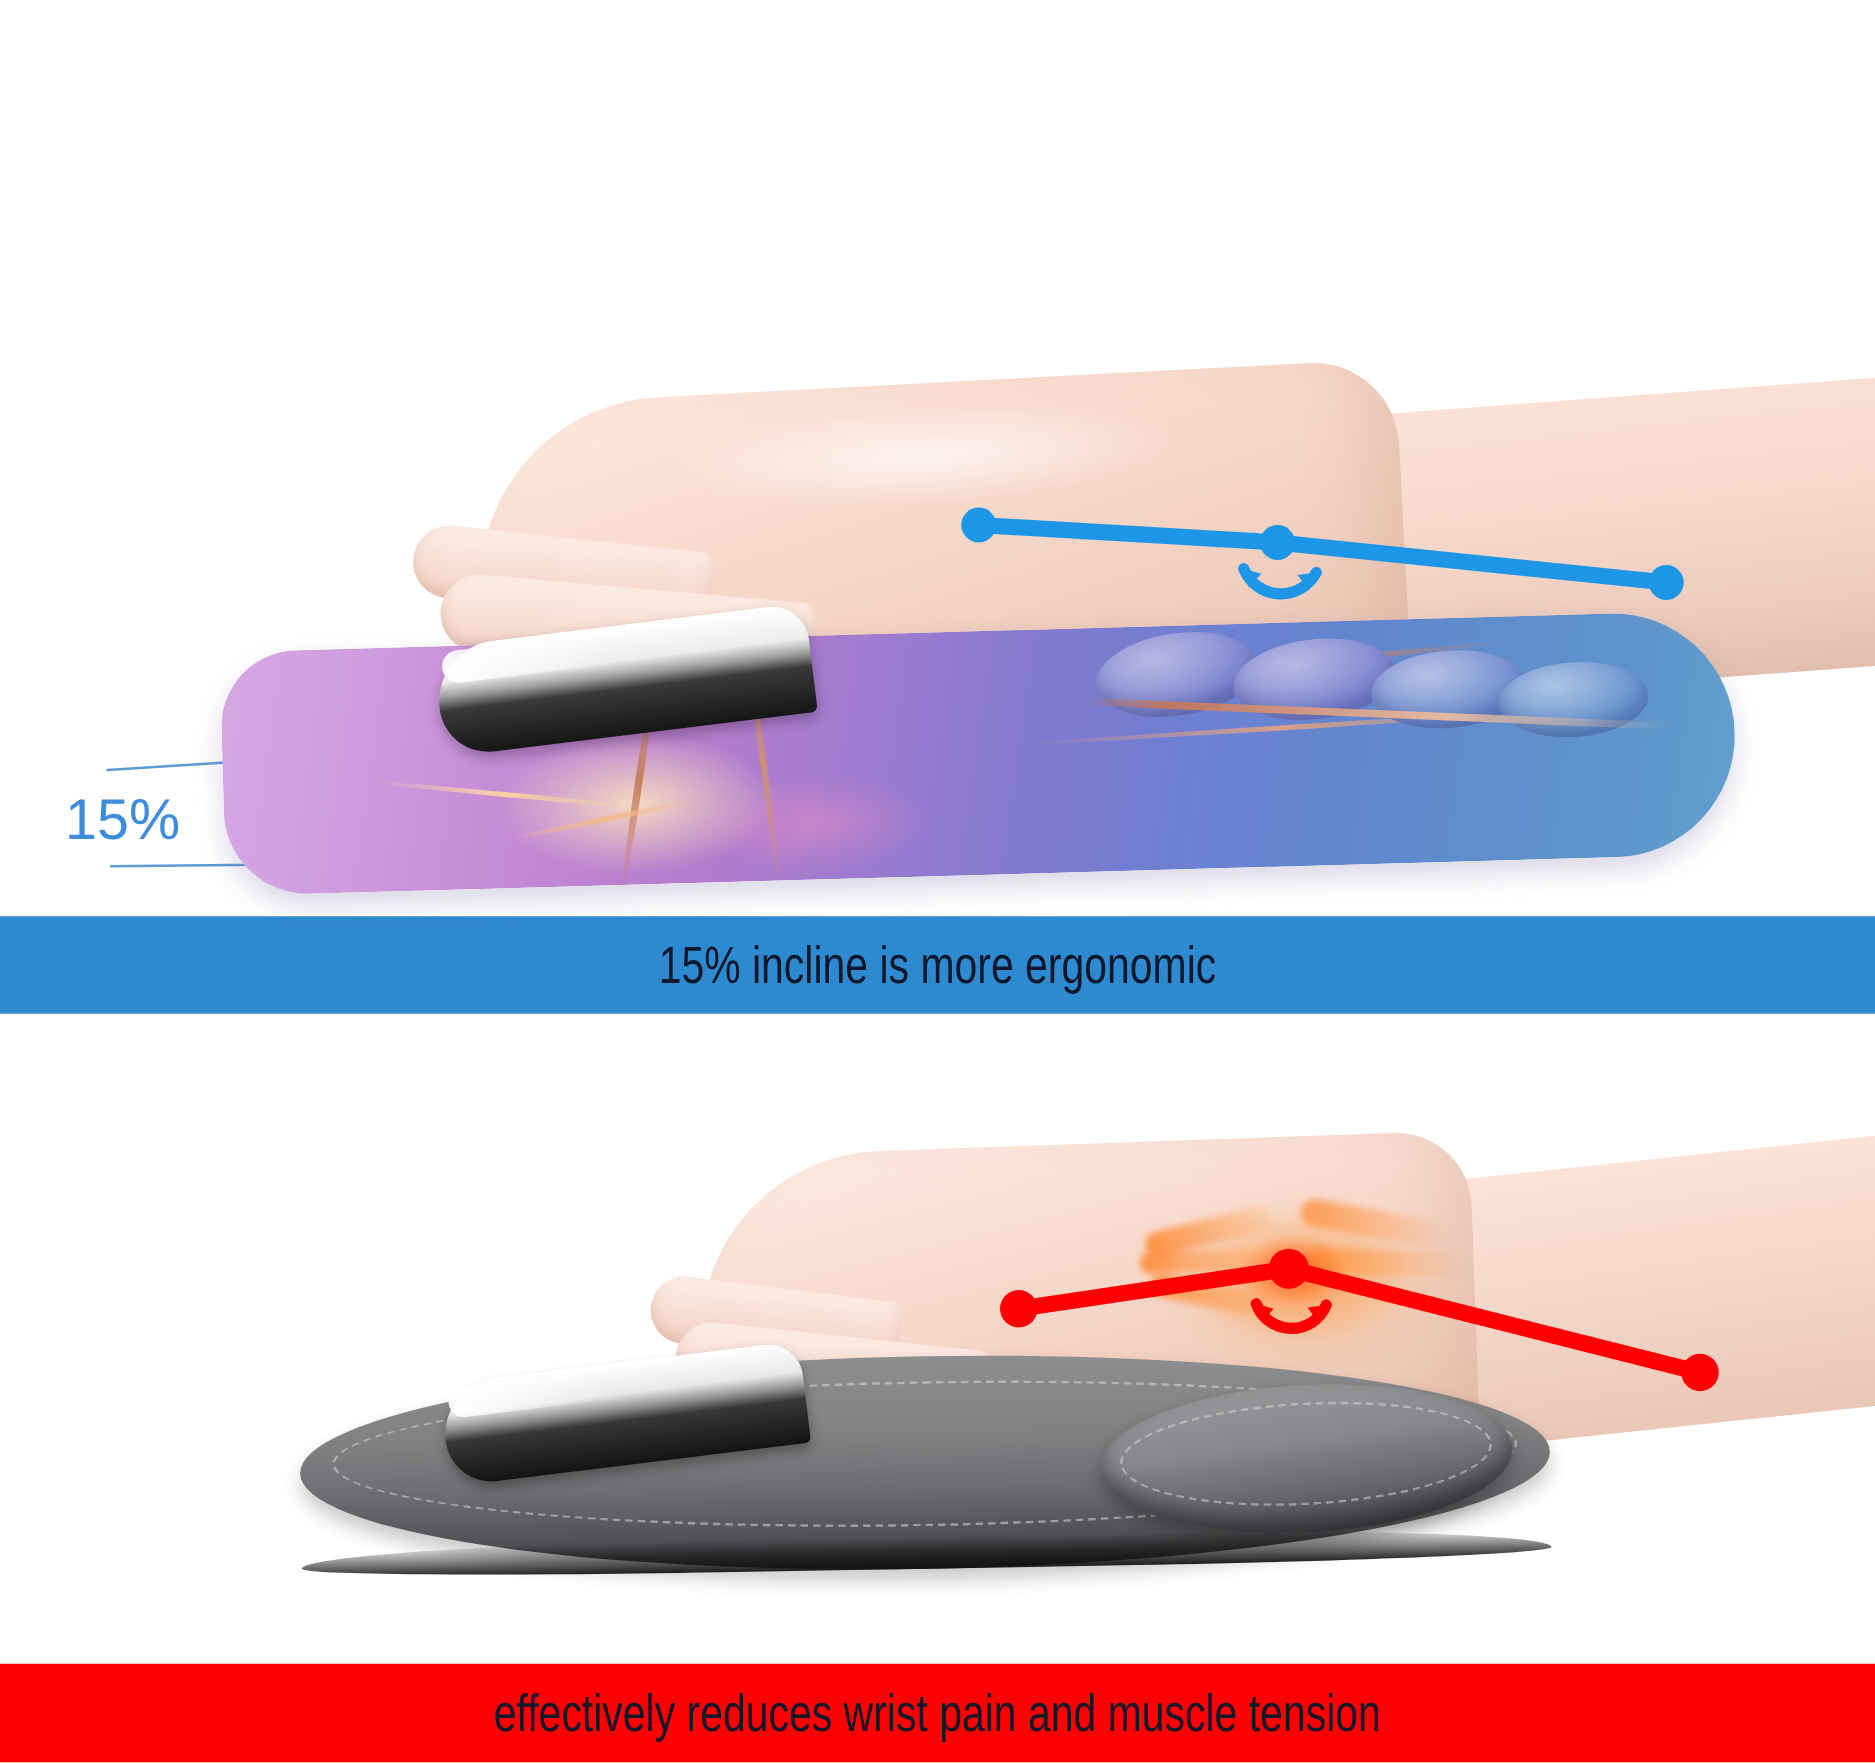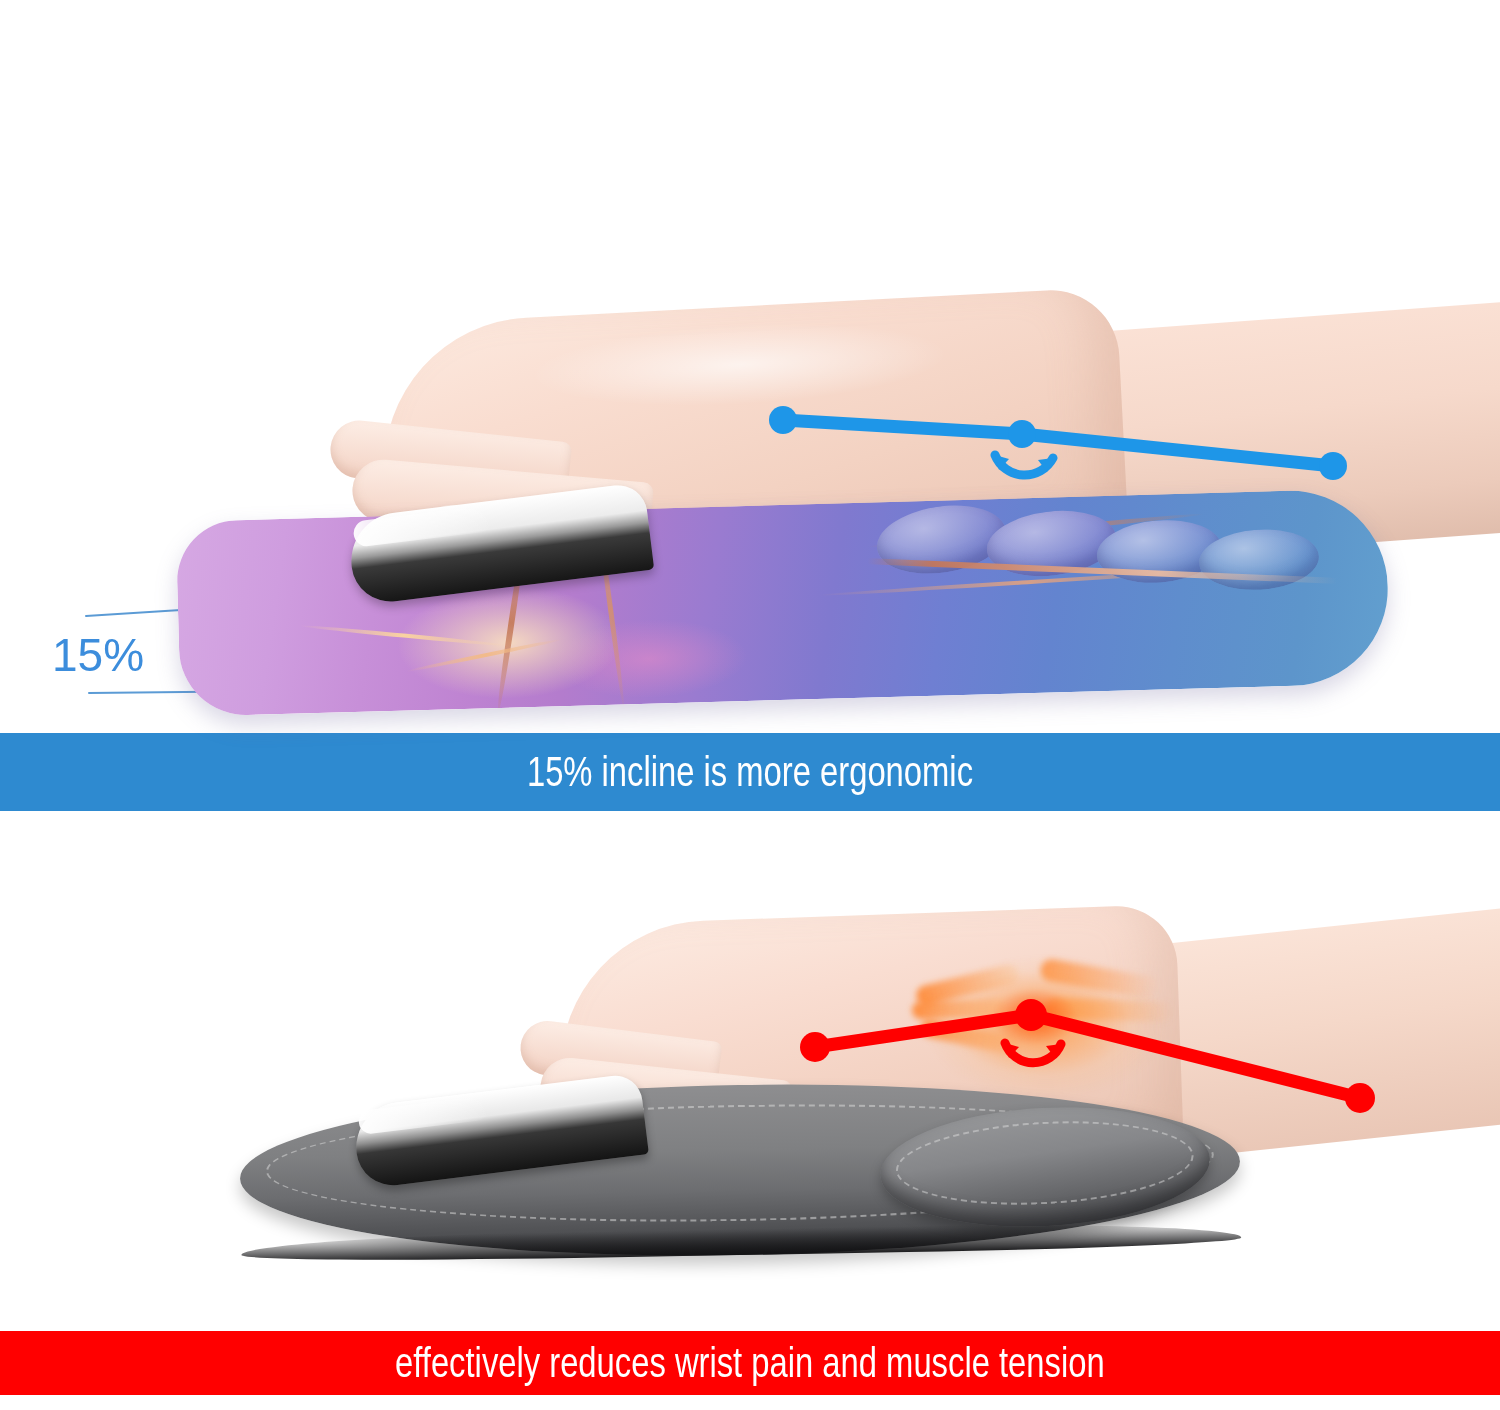--- a/index.html
+++ b/index.html
@@ -247,24 +247,24 @@
   .pr5{ left:1045px; top:1000px; width:130px; height:20px; transform:rotate(2deg);
         background:linear-gradient(270deg,rgba(255,130,40,.0),rgba(255,150,60,.75)); }
 
   
   .anno{ position:absolute; left:0; top:0; width:1500px; height:1410px; pointer-events:none; z-index:6; }
 
   
   .banner{
     position:absolute; left:0; width:1500px;
     display:flex; align-items:center; justify-content:center;
-    color:#ffffff; white-space:nowrap;
+    color:#0f172a; white-space:nowrap;
   }
   .banner-blue{ top:733px; height:78px; background:#2E8AD0; }
-  .banner-red{ top:1331px; height:64px; background:#FF0000; }
+  .banner-red{ top:1331px; height:79px; background:#FF0000; }
   .banner span{
     font-size:42px; font-weight:normal;
     transform:scaleX(.78); transform-origin:50% 50%;
     display:inline-block;
   }
 </style>
 </head>
 <body>
 
 <div class="page">

